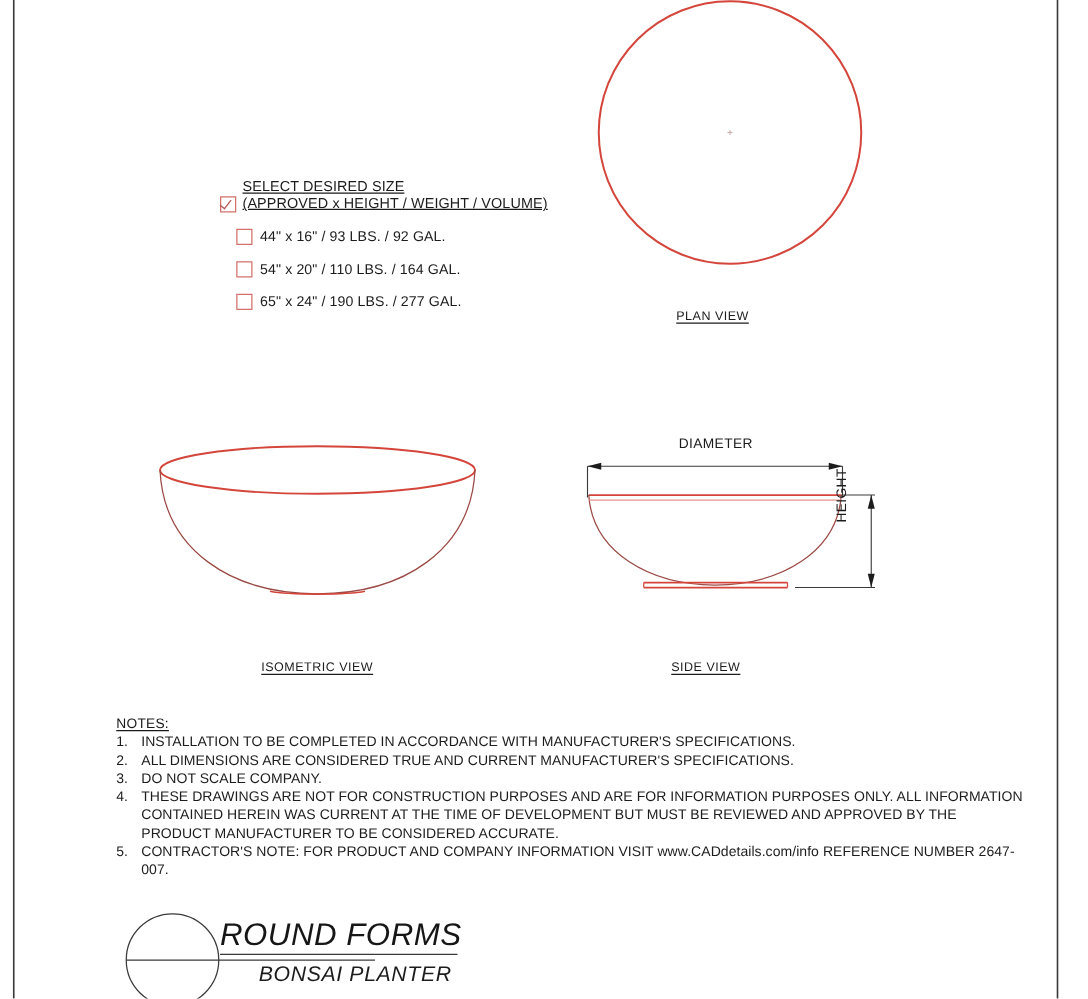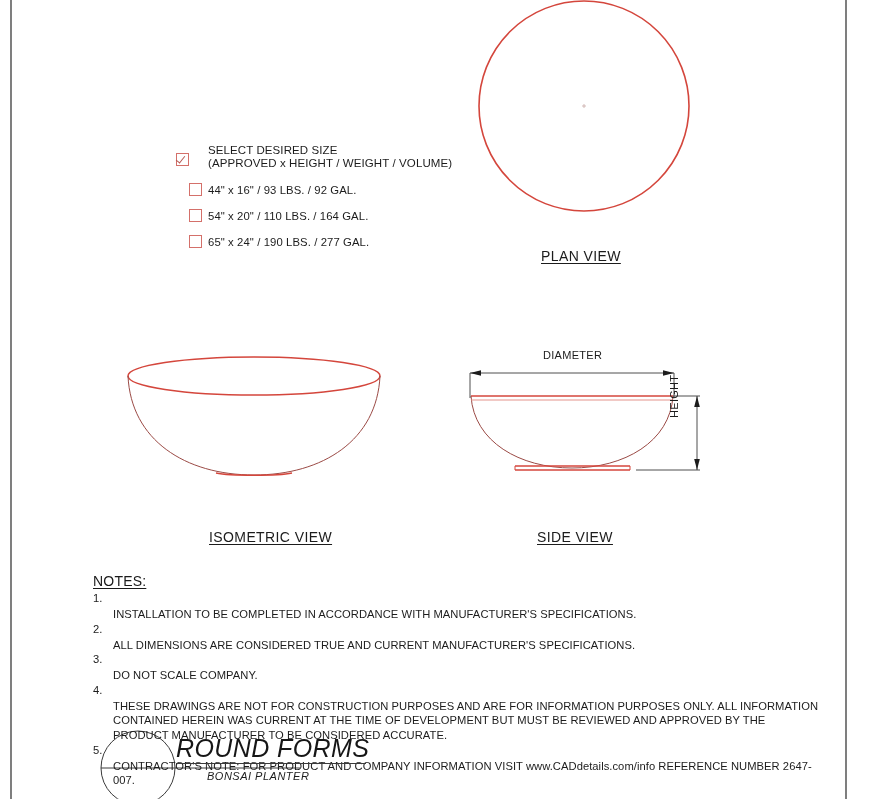--- a/index.html
+++ b/index.html
@@ -29,22 +29,23 @@
   .abs { position: absolute; }
 
   
   #size-block {
     left: 176px;
     top: 144px;
     width: 300px;
   }
   .opt-head {
     display: flex;
-    align-items: center;
-    gap: 19px;
+    align-items: flex-end;
+    gap: 5px;
+    text-decoration: underline;
   }
   .cbox {
     width: 11px;
     height: 11px;
     border: 1px solid #d4706a;
     background: #ffffff;
     flex: 0 0 auto;
     position: relative;
     margin-top: 5px;
   }
@@ -75,21 +76,21 @@
   .opt-row .cbox { margin-top: 0; }
   .opt-label {
     font-size: 11.3px;
     letter-spacing: 0.1px;
     color: #1c1c1c;
     white-space: nowrap;
   }
 
   
   .view-label {
-    font-size: 14px;
+    font-size: 10px;
     letter-spacing: 0.4px;
     color: #1c1c1c;
     text-decoration: underline;
     text-underline-offset: 2px;
     white-space: nowrap;
   }
   #plan-label  { left: 541px; top: 248px; }
   #iso-label   { left: 209px; top: 529px; }
   #side-label  { left: 537px; top: 529px; }
 
@@ -108,39 +109,39 @@
     transform-origin: left top;
   }
 
   
   #notes {
     left: 93px;
     top: 573px;
     width: 730px;
   }
   #notes-title {
-    font-size: 14px;
+    font-size: 11px;
     letter-spacing: 0.2px;
     text-decoration: underline;
     text-underline-offset: 2px;
     margin-bottom: 2px;
   }
   .note {
     display: flex;
     align-items: flex-start;
     font-size: 11.2px;
     line-height: 14.6px;
     letter-spacing: 0.05px;
     color: #1c1c1c;
   }
   .note-num {
     flex: 0 0 20px;
     white-space: nowrap;
   }
-  .note-body { flex: 1 1 auto; margin-top: 16px; }
+  .note-body { flex: 1 1 auto; }
 
   
   #title-block {
     left: 100px;
     top: 724px;
     width: 430px;
   }
   #brand {
     position: absolute;
     left: 76px;
@@ -154,21 +155,21 @@
     color: #161616;
     line-height: 28px;
   }
   #brand-rule {
     height: 1px;
     background: #3a3a3a;
     width: 190px;
     margin-top: 1px;
   }
   #brand-sub {
-    font-size: 11px;
+    font-size: 17px;
     letter-spacing: 0.5px;
     color: #1c1c1c;
     margin-top: 6px;
     padding-left: 31px;
   }
 </style>
 </head>
 <body>
 
 <div id="sheet">

